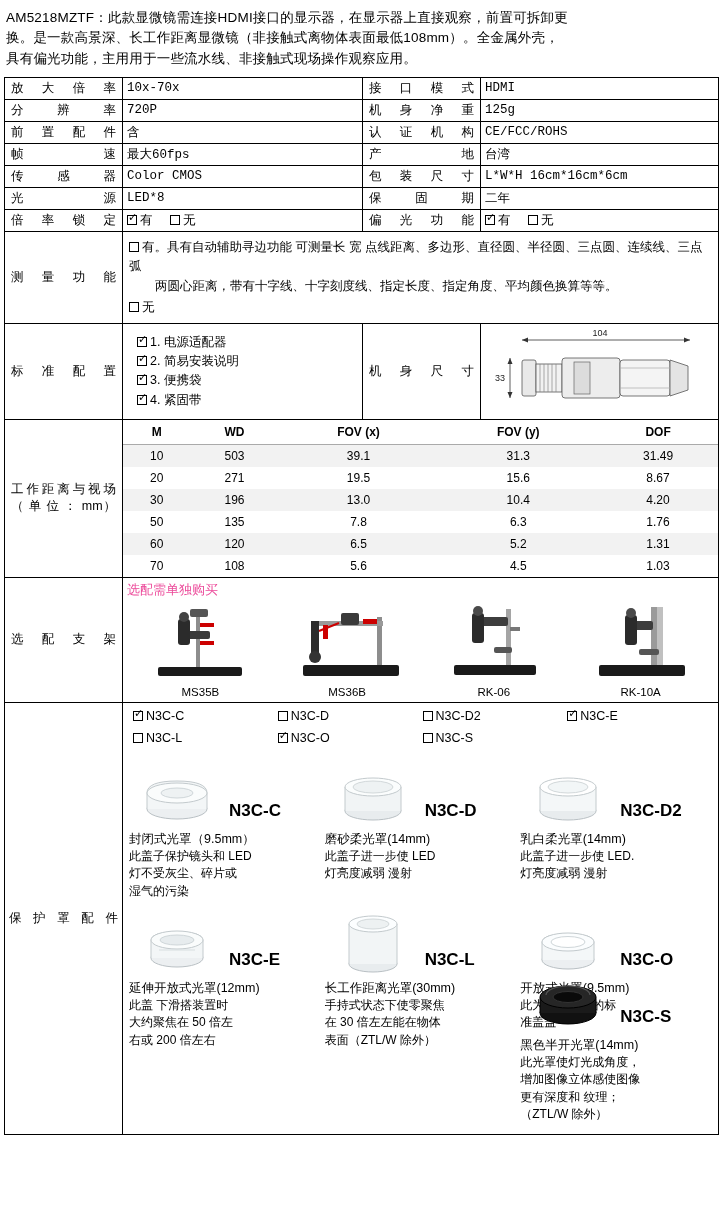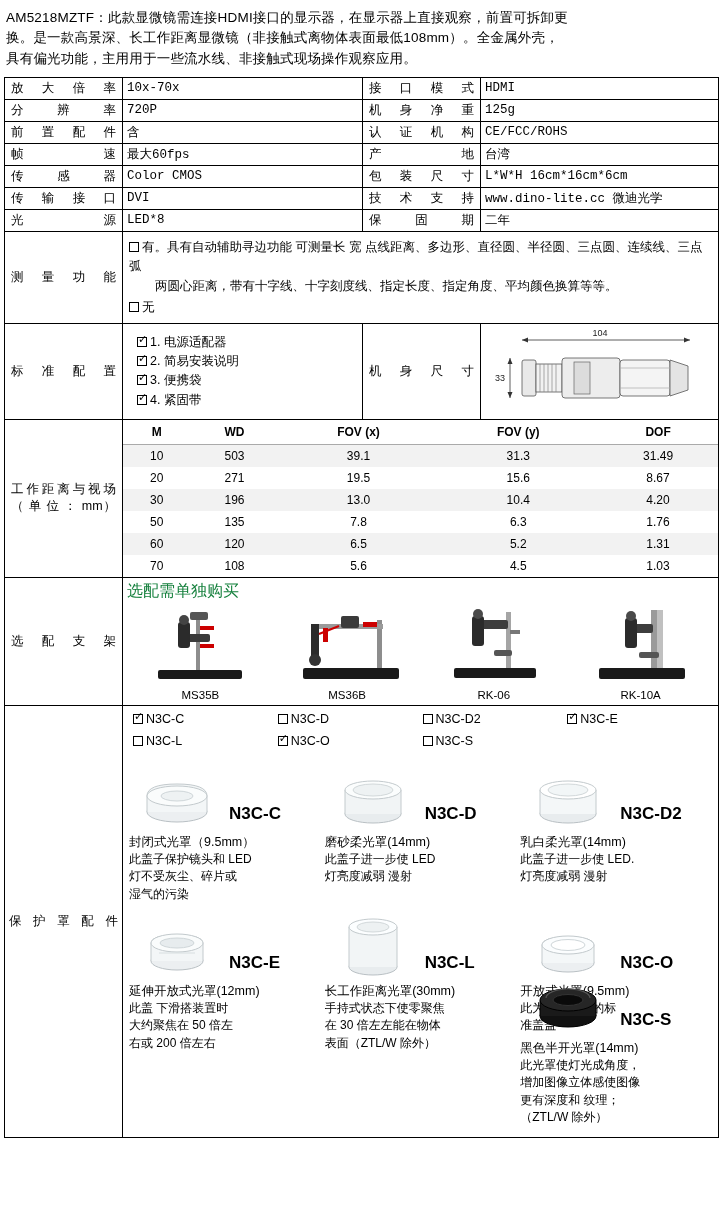--- a/index.html
+++ b/index.html
@@ -67,21 +67,21 @@
     font-weight: bold;
     text-align: center;
     background: #fff;
   }
   table.wd td { padding: 4px 4px; text-align:center; border:none; }
   table.wd tbody tr:nth-child(odd) { background: #f2f2f2; }
   table.wd tbody tr:nth-child(even) { background: #ffffff; }
   .wd-note { padding: 6px 8px 4px 8px; font-size: 11.5px; color:#222; }
   .wd-note span { display:inline-block; }
   
-  .stand-note { color:#15803d; font-size:16px; padding:3px 4px 2px 4px; }
+  .stand-note { color:#ec4899; font-size:13px; padding:3px 4px 2px 4px; }
   .stands { display:flex; justify-content: space-around; align-items:flex-end; padding: 2px 4px 4px 4px; }
   .stand { text-align:center; width: 24%; }
   .stand .cap { font-size: 11.5px; margin-top: 2px; }
   
   .cov-checks { padding: 6px 6px 2px 10px; }
   .cov-checks .row { display:flex; margin-bottom: 8px; }
   .cov-checks .row .item { width: 25%; font-size: 12.5px; }
   .cov-grid { display:flex; flex-wrap:wrap; padding: 2px 4px 4px 4px; }
   .cov-cell { width: 33.33%; padding: 2px 2px 6px 2px; }
   .cov-top { display:flex; align-items:flex-end; }
@@ -130,32 +130,38 @@
         <td class="lbl">产 地</td>
         <td class="val mono">台湾</td>
       </tr>
       <tr>
         <td class="lbl">传 感 器</td>
         <td class="val mono">Color CMOS</td>
         <td class="lbl">包 装 尺 寸</td>
         <td class="val mono">L*W*H 16cm*16cm*6cm</td>
       </tr>
       <tr>
-        <td class="lbl">传 输 接 口</td>
-        <td class="val mono">DVI</td>
-        <td class="lbl">技 术 支 持</td>
-        <td class="val mono">www.dino-lite.cc 微迪光学</td>
-      </tr>
-      <tr>
         <td class="lbl">光 源</td>
         <td class="val mono">LED*8</td>
         <td class="lbl">保 固 期</td>
         <td class="val mono">二年</td>
       </tr>
 
+      <tr>
+        <td class="lbl">倍 率 锁 定</td>
+        <td class="val">
+          <span class="chk-label"><span class="chk-box checked"></span><span>有</span></span>
+          <span class="chk-label"><span class="chk-box"></span><span>无</span></span>
+        </td>
+        <td class="lbl">偏 光 功 能</td>
+        <td class="val">
+          <span class="chk-label"><span class="chk-box checked"></span><span>有</span></span>
+          <span class="chk-label"><span class="chk-box"></span><span>无</span></span>
+        </td>
+      </tr>
 
       <tr>
         <td class="lbl">测 量 功 能</td>
         <td class="meas-cell" colspan="3">
           <div class="meas-line">
             <span class="chk-box"></span><span>有。具有自动辅助寻边功能 可测量长 宽 点线距离、多边形、直径圆、半径圆、三点圆、连续线、三点弧</span>
           </div>
           <div class="meas-line meas-indent">两圆心距离，带有十字线、十字刻度线、指定长度、指定角度、平均颜色换算等等。</div>
           <div class="meas-line">
             <span class="chk-box"></span><span>无</span>

